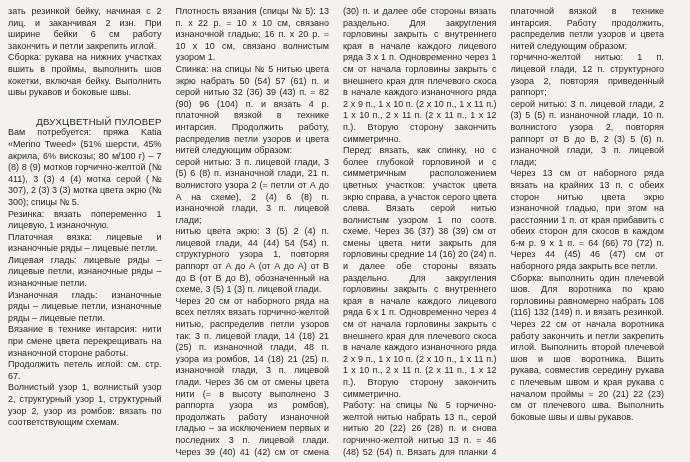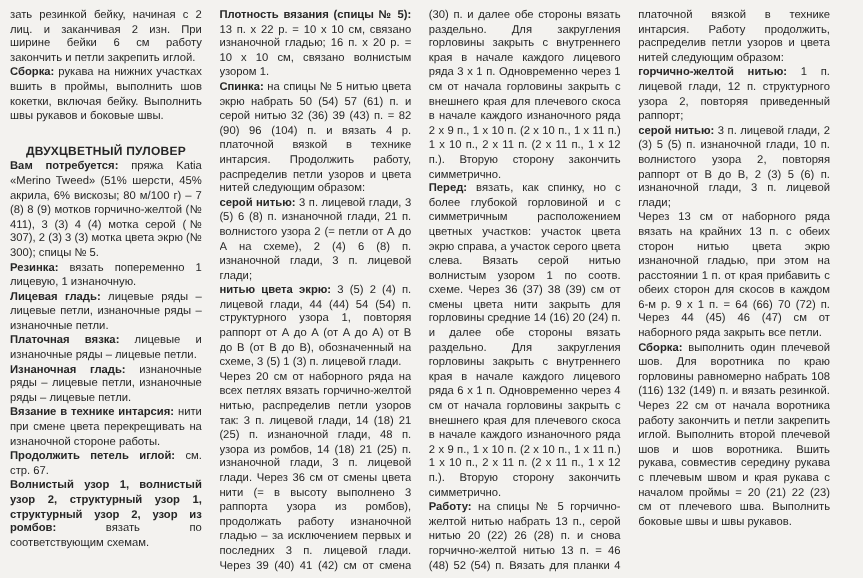--- a/index.html
+++ b/index.html
@@ -24,42 +24,42 @@
   }
   .para {
     margin: 0;
     font-size: 9px;
     line-height: 11.6px;
     text-align: justify;
     hyphens: auto;
     -webkit-hyphens: auto;
     word-break: normal;
   }
-  .para .b { font-weight: bold; }
+  .para .b { font-weight: normal; }
   .heading {
     font-weight: bold;
     font-size: 9.6px;
     letter-spacing: 0.2px;
-    text-align: center;
+    text-align: right;
   }
   .sp-large { margin-top: 17px; }
   .sp-small { margin-top: 0; }
 </style>
 </head>
 <body>
 
 <div class="page">
   <div class="col">
       <p class="para"><span class="r">зать резинкой бейку, начиная с 2 лиц. и заканчивая 2 изн. При ширине бейки 6 см работу закончить и петли закрепить иглой.</span></p>
       <p class="para"><span class="b">Сборка:</span><span class="r"> рукава на нижних участках вшить в проймы, выполнить шов кокетки, включая бейку. Выполнить швы рукавов и боковые швы.</span></p>
       <p class="para heading sp-large"><span class="b">ДВУХЦВЕТНЫЙ ПУЛОВЕР</span></p>
       <p class="para sp-small"><span class="b">Вам потребуется:</span><span class="r"> пряжа Katia «Merino Tweed» (51% шерсти, 45% акрила, 6% вискозы; 80 м/100 г) – 7 (8) 8 (9) мотков горчично-желтой (№ 411), 3 (3) 4 (4) мотка серой (№ 307), 2 (3) 3 (3) мотка цвета экрю (№ 300); спицы № 5.</span></p>
       <p class="para"><span class="b">Резинка:</span><span class="r"> вязать попеременно 1 лицевую, 1 изнаночную.</span></p>
+      <p class="para"><span class="b">Платочная вязка:</span><span class="r"> лицевые и изнаночные ряды – лицевые петли.</span></p>
       <p class="para"><span class="b">Лицевая гладь:</span><span class="r"> лицевые ряды – лицевые петли, изнаночные ряды – изнаночные петли.</span></p>
-      <p class="para"><span class="b">Платочная вязка:</span><span class="r"> лицевые и изнаночные ряды – лицевые петли.</span></p>
       <p class="para"><span class="b">Изнаночная гладь:</span><span class="r"> изнаночные ряды – лицевые петли, изнаночные ряды – лицевые петли.</span></p>
       <p class="para"><span class="b">Вязание в технике интарсия:</span><span class="r"> нити при смене цвета перекрещивать на изнаночной стороне работы.</span></p>
       <p class="para"><span class="b">Продолжить петель иглой:</span><span class="r"> см. стр. 67.</span></p>
       <p class="para"><span class="b">Волнистый узор 1, волнистый узор 2, структурный узор 1, структурный узор 2, узор из ромбов:</span><span class="r"> вязать по соответствующим схемам.</span></p>
     </div>
   <div class="col">
       <p class="para"><span class="b">Плотность вязания (спицы № 5):</span><span class="r"> 13 п. х 22 р. = 10 х 10 см, связано изнаночной гладью; 16 п. х 20 р. = 10 х 10 см, связано волнистым узором 1.</span></p>
       <p class="para"><span class="b">Спинка:</span><span class="r"> на спицы № 5 нитью цвета экрю набрать 50 (54) 57 (61) п. и серой нитью 32 (36) 39 (43) п. = 82 (90) 96 (104) п. и вязать 4 р. платочной вязкой в технике интарсия. Продолжить работу, распределив петли узоров и цвета нитей следующим образом:</span></p>
       <p class="para"><span class="b">серой нитью:</span><span class="r"> 3 п. лицевой глади, 3 (5) 6 (8) п. изнаночной глади, 21 п. волнистого узора 2 (= петли от А до А на схеме), 2 (4) 6 (8) п. изнаночной глади, 3 п. лицевой глади;</span></p>
       <p class="para"><span class="b">нитью цвета экрю:</span><span class="r"> 3 (5) 2 (4) п. лицевой глади, 44 (44) 54 (54) п. структурного узора 1, повторяя раппорт от А до А (от А до А) от В до В (от В до В), обозначенный на схеме, 3 (5) 1 (3) п. лицевой глади.</span></p>

